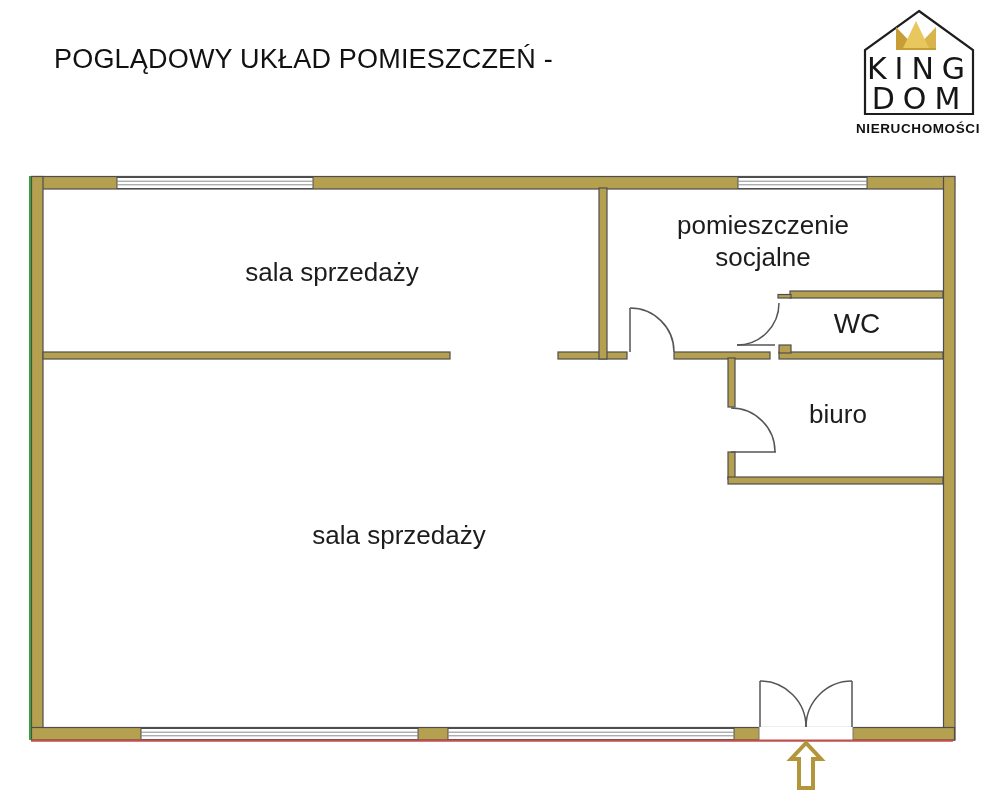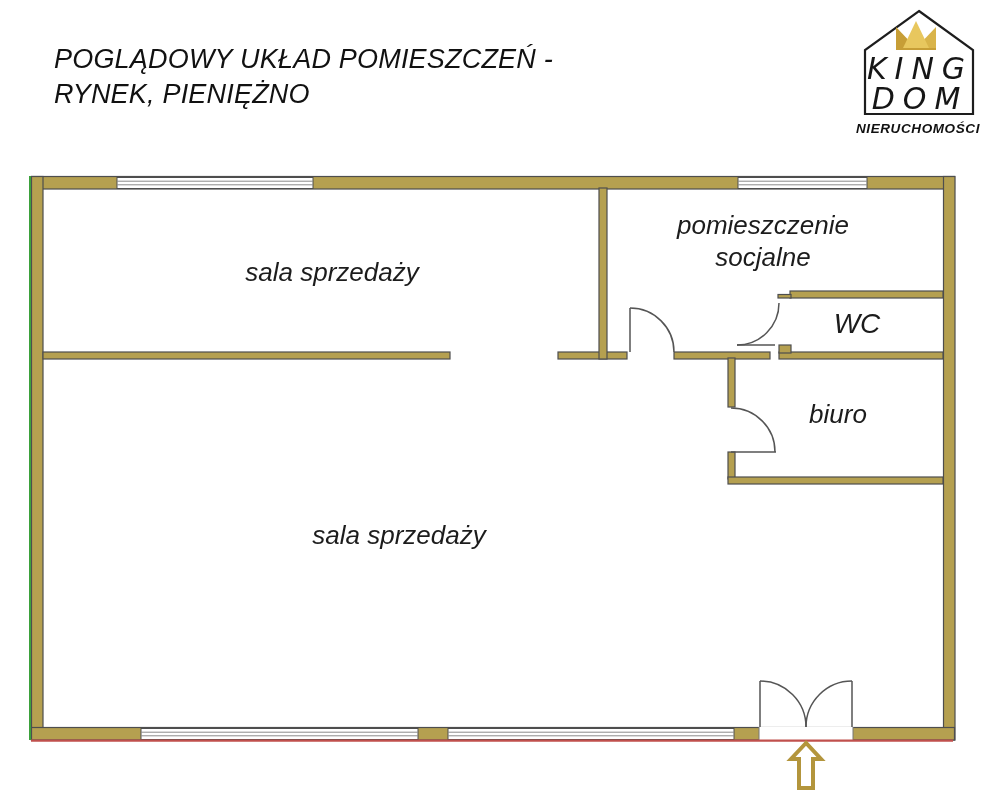--- a/index.html
+++ b/index.html
@@ -2,21 +2,21 @@
 <html style="--wall: #B5A050; --outline: #4E4E4E; --red-line: #C0504D; --green-line: #3BA13B; --arrow: #B3953C; --crown-dark: #C79E36; --crown-mid: #D9B44A; --crown-light: #E8C75E; --text: #1C1C1C;"><head>
 <meta charset="utf-8">
 <style>
   :root{
     --wall:#B5A050; --outline:#4E4E4E; --red-line:#C0504D; --green-line:#3BA13B;
     --arrow:#B3953C; --crown-dark:#C79E36; --crown-mid:#D9B44A; --crown-light:#E8C75E;
     --text:#1C1C1C;
   }
   html,body{margin:0;padding:0;background:#fff;}
   #stage{position:relative;width:983px;height:800px;background:#fff;overflow:hidden;
-         font-family:"Liberation Sans",sans-serif;font-style:italic;}
+         font-family:"Liberation Sans",sans-serif;}
   #plan{position:absolute;left:0;top:0;}
   .wall{fill:var(--wall);stroke:var(--outline);stroke-width:1.2;}
   .win-rect{fill:#fff;stroke:var(--outline);stroke-width:1;}
   .win-line{stroke:#8a8a8a;stroke-width:1;}
   .door{fill:none;stroke:#555;stroke-width:1.5;}
   .frame-line{stroke:#777;stroke-width:1;}
   .room-label{font-family:"Liberation Sans",sans-serif;font-size:26px;fill:var(--text);
               text-anchor:middle;}
   .room-label.small-caps{font-size:28px;}
   #page-title{position:absolute;left:54px;top:42px;width:600px;
@@ -29,21 +29,20 @@
   .house{fill:none;stroke:#1d1d1d;stroke-width:2.2;stroke-linejoin:miter;}
   .entr-arrow{fill:#fff;stroke:var(--arrow);stroke-width:4;stroke-linejoin:miter;}
 </style>
 </head>
 <body>
 
 <div id="stage">
 
   <div id="page-title">
     <div>POGLĄDOWY UKŁAD POMIESZCZEŃ -</div>
-    <div>RYNEK, PIENIĘŻNO</div>
   </div>
 
   <svg id="logo" width="135" height="132" viewBox="0 0 135 132">
     <path class="house" d="M 71 3 L 125 42 L 125 106 L 17 106 L 17 42 Z"></path>
     <g>
       <rect x="48" y="37" width="40" height="5" fill="var(--crown-dark)"></rect>
       <polygon points="48,40 48,19 68,40" fill="var(--crown-dark)"></polygon>
       <polygon points="88,40 88,19 68,40" fill="var(--crown-mid)"></polygon>
       <polygon points="68,13 55,40 81,40" fill="var(--crown-light)"></polygon>
     </g>

